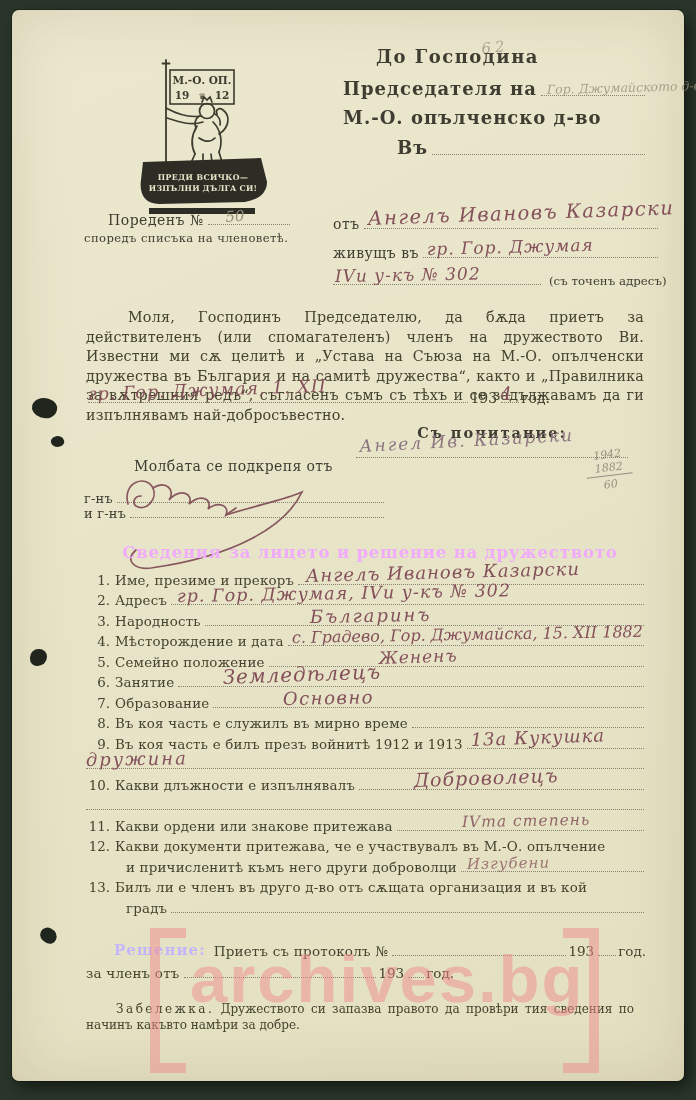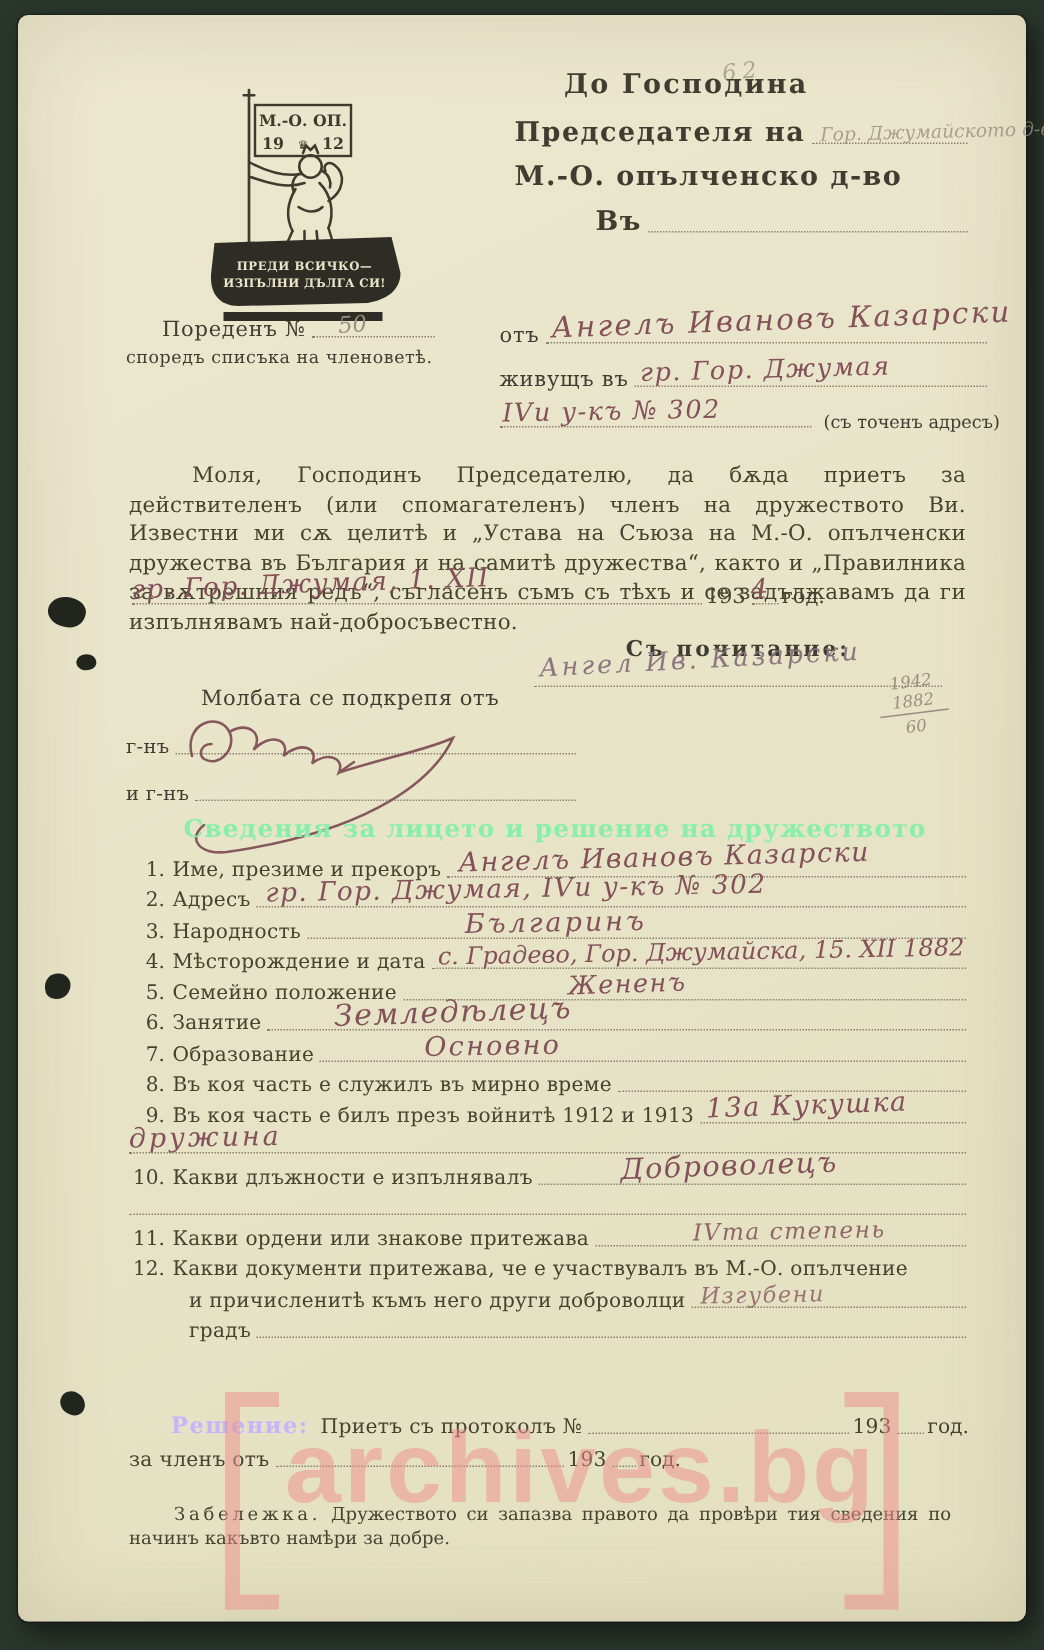--- a/index.html
+++ b/index.html
@@ -137,34 +137,34 @@
     <div>1882</div>
     <div style="border-top:1px solid #958d80;margin-top:1px;padding-top:2px;">60</div>
   </div>
 
   <div class="abs ink" style="left:84px;top:458px;width:302px;">
     <div class="lbl" style="font-size:14px;padding-left:50px;letter-spacing:.4px;">Молбата се подкрепя отъ</div>
     <div class="frow" style="margin-top:17px;">
       <span class="lbl" style="font-size:13px;">г-нъ</span>
       <span class="dots"></span>
     </div>
-    <div class="frow" style="margin-top:16px;">
+    <div class="frow" style="margin-top:0;">
       <span class="lbl" style="font-size:13px;">и г-нъ</span>
       <span class="dots"></span>
     </div>
     <svg style="position:absolute;left:22px;top:2px;pointer-events:none;" width="250" height="112" viewBox="0 0 250 112">
       <g stroke="#7c4852" stroke-width="1.7" fill="none" stroke-linecap="round" opacity=".9">
         <path d="M22,44 C16,22 40,14 47,28 C52,39 40,52 30,46 C26,43 28,36 35,36"></path>
         <path d="M47,28 C60,20 70,30 63,40 C74,28 88,33 83,44 C94,34 107,38 102,49 C112,41 124,45 120,55 L130,48"></path>
         <path d="M120,55 C155,44 178,40 196,32 C180,66 130,96 45,108 C28,110 18,100 30,90"></path>
       </g>
     </svg>
   </div>
 
-  <div class="abs b" style="left:90px;top:543px;width:560px;text-align:center;font-size:16.5px;letter-spacing:.8px;color:#86efac;">Сведения за лицето и решение на дружеството</div>
+  <div class="abs b" style="left:90px;top:543px;width:560px;text-align:center;font-size:16.5px;letter-spacing:.8px;color:#f0abfc;">Сведения за лицето и решение на дружеството</div>
 
   <div class="abs" style="left:86px;top:567px;width:560px;">
     <div class="drow frow">
       <span class="num">1.</span>
       <span class="lbl">Име, презиме и прекоръ</span>
       <span class="dots">
         <i class="hw" style="left:8px;font-size:18px;letter-spacing:1px;transform:rotate(-1.5deg);">Ангелъ Ивановъ Казарски</i>
         </span>
     </div>
     <div class="drow frow">
@@ -245,20 +245,24 @@
     </div>
     <div class="drow frow">
       <span class="num">12.</span>
       <span class="lbl">Какви документи притежава, че е участвувалъ въ М.-О. опълчение</span>
     </div>
     <div class="drow frow">
       <span class="lbl" style="padding-left:40px;">и причисленитѣ къмъ него други доброволци</span>
       <span class="dots">
         <i class="hw" style="left:6px;font-size:15px;letter-spacing:1px;transform:rotate(-1deg);opacity:.75;">Изгубени</i>
         </span>
+    </div>
+    <div class="drow frow">
+      <span class="num">13.</span>
+      <span class="lbl">Билъ ли е членъ въ друго д-во отъ сѫщата организация и въ кой</span>
     </div>
     <div class="drow frow">
       <span class="lbl" style="padding-left:40px;">градъ</span>
       <span class="dots"></span>
     </div>
   </div>
 
   <div class="abs" style="left:86px;top:941px;width:560px;color:#45432f;font-size:13.5px;">
     <div class="frow" style="padding-left:28px;">
       <span class="b lbl" style="font-size:15px;letter-spacing:1px;color:#c4b5fd;">Решение:</span>

